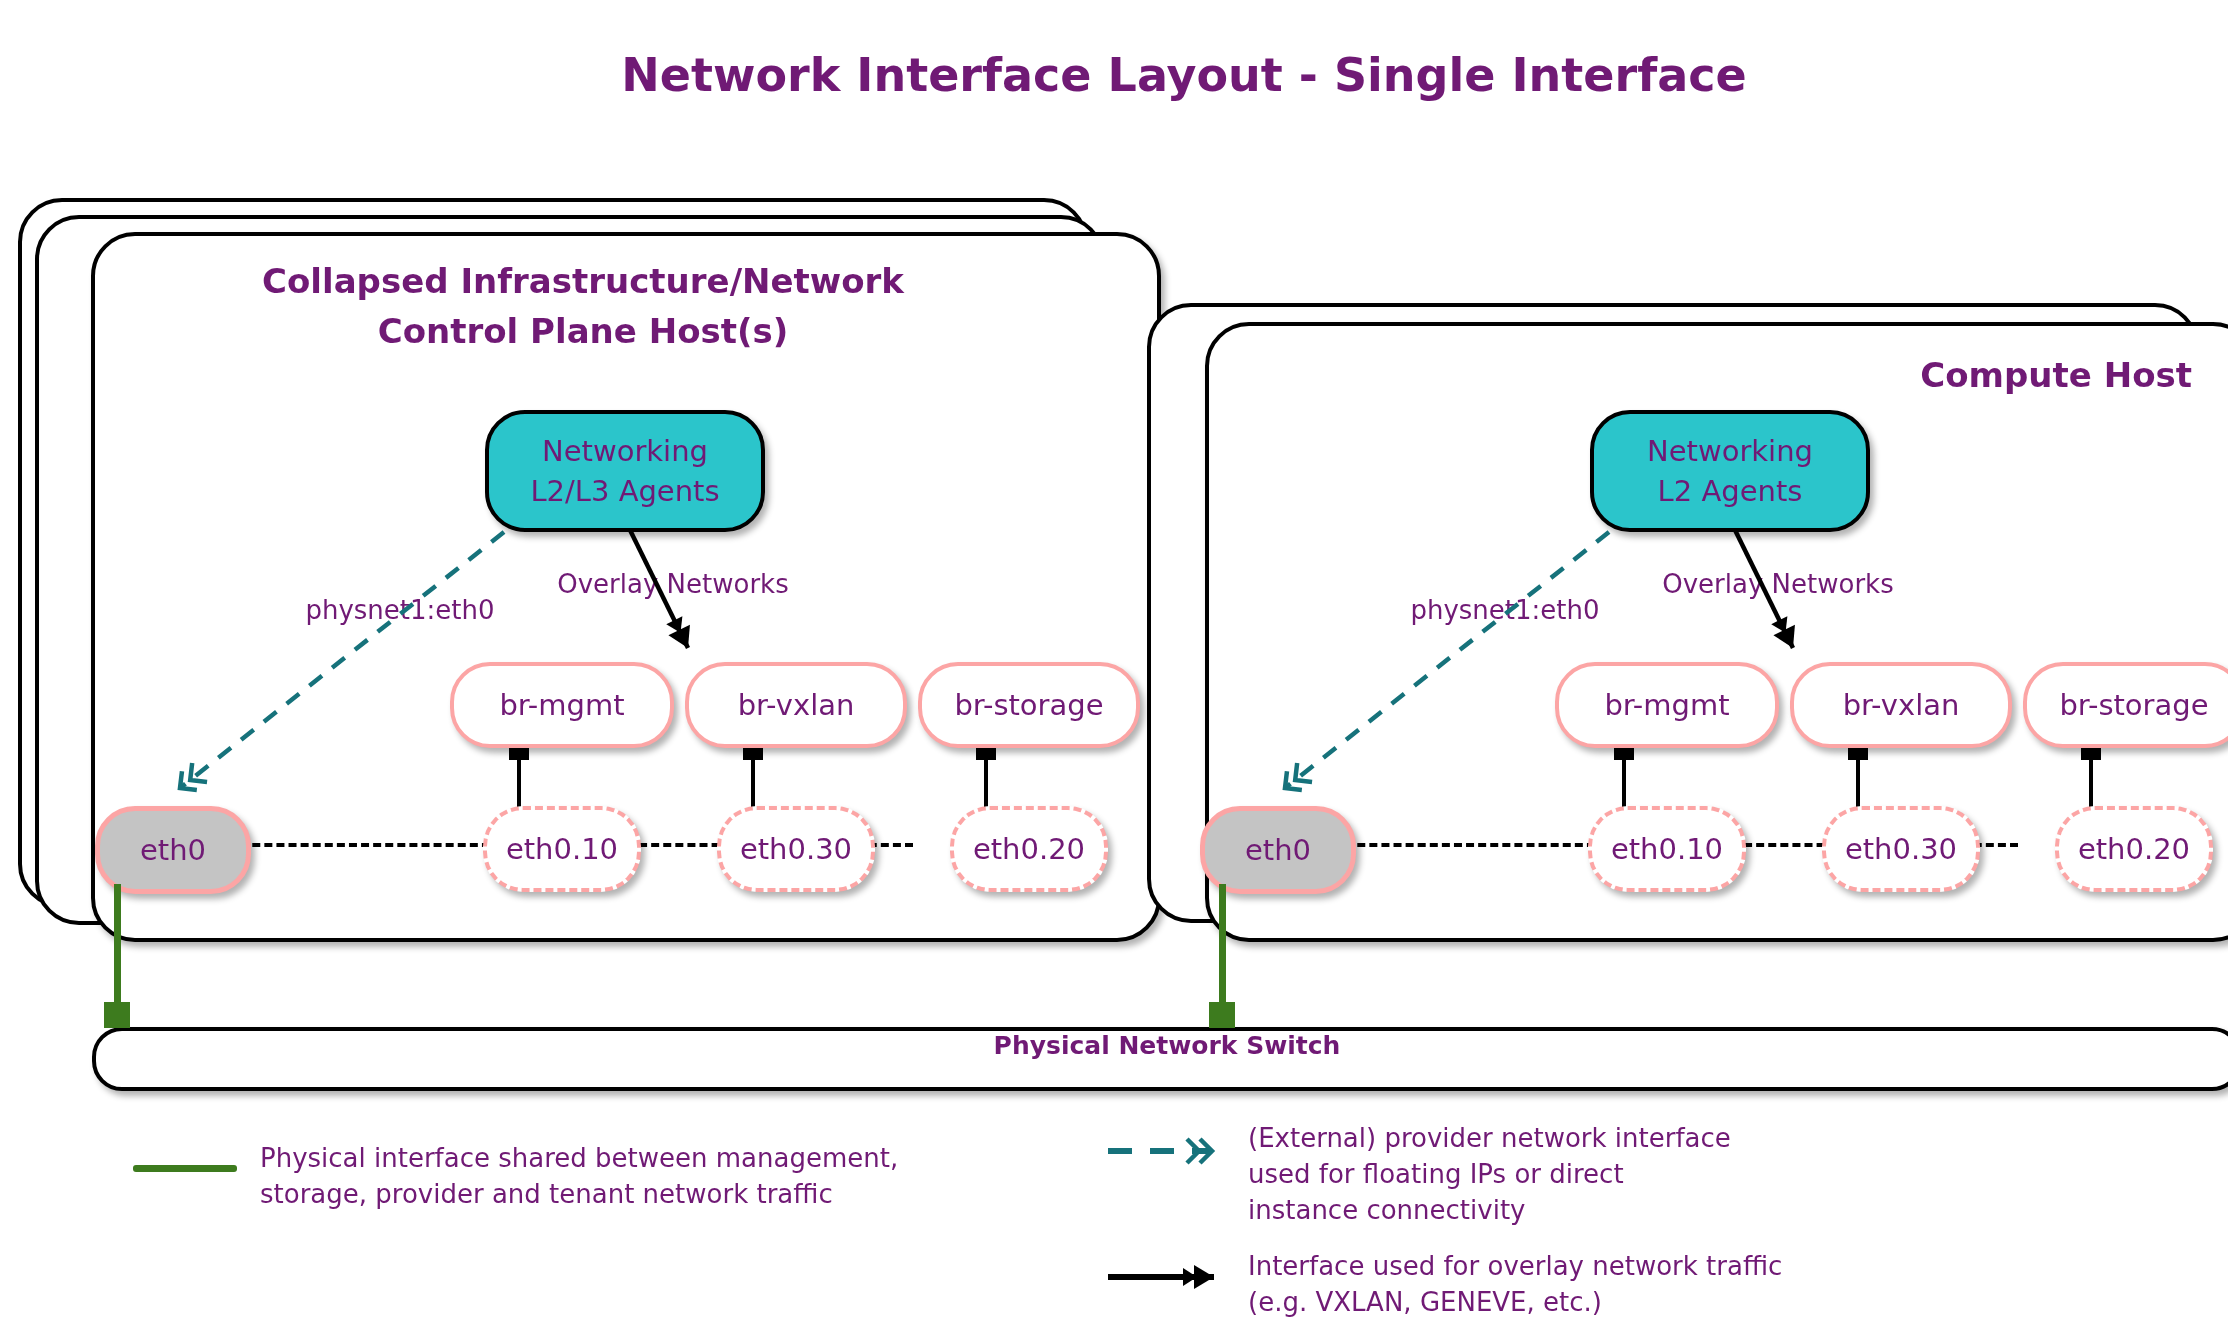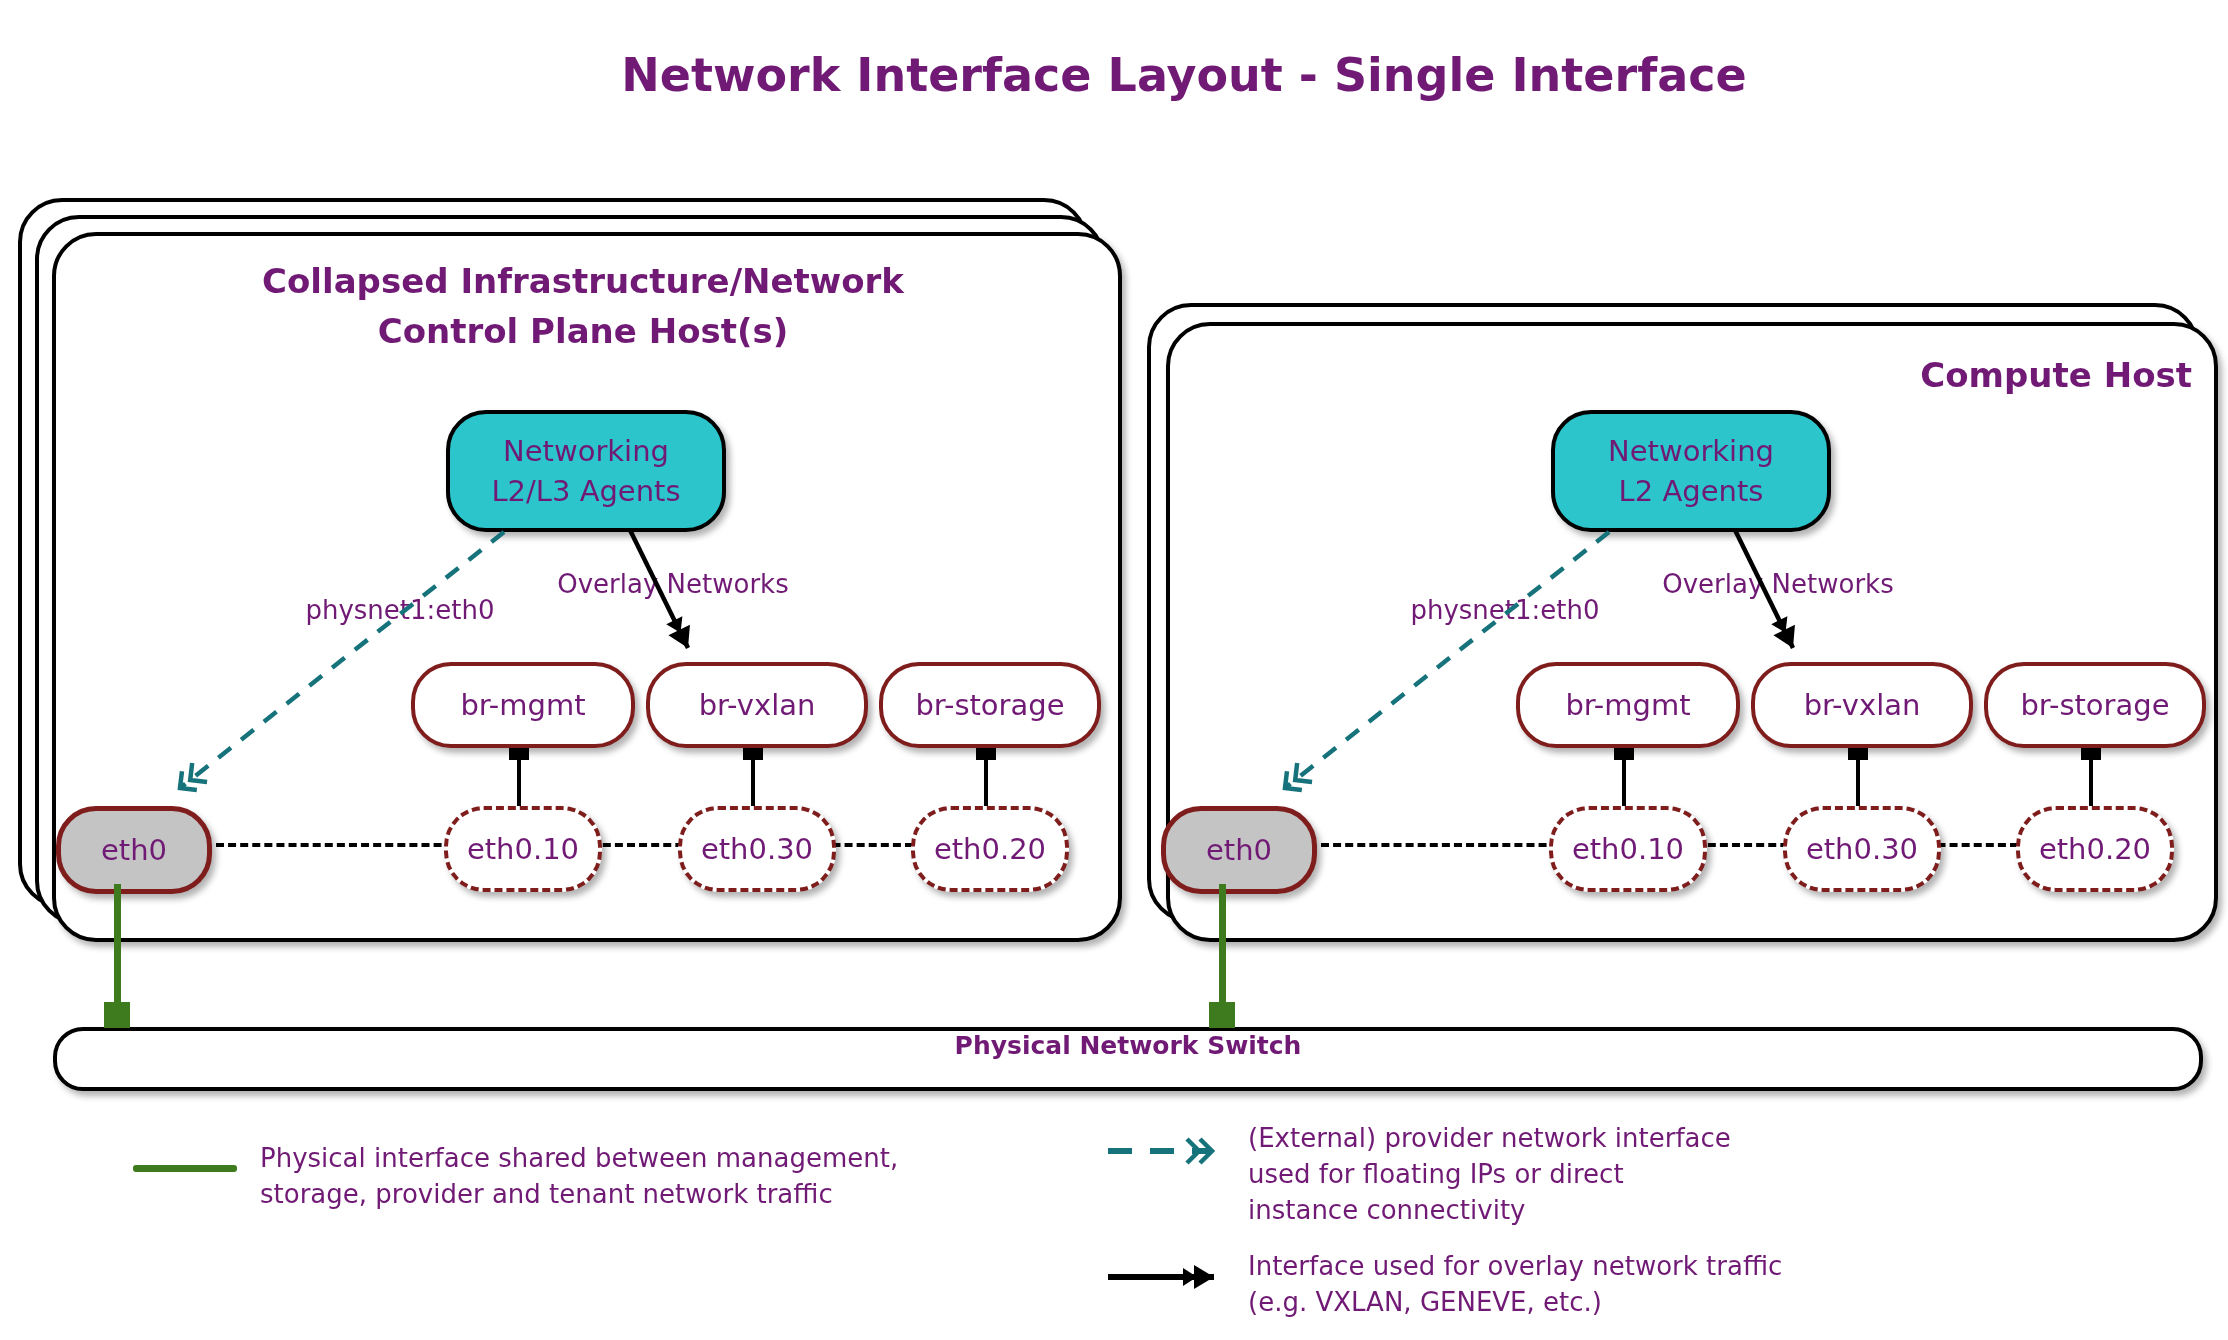--- a/index.html
+++ b/index.html
@@ -5,38 +5,38 @@
   html,body{margin:0;padding:0;background:#ffffff;}
   #canvas{position:relative;width:2228px;height:1340px;background:#ffffff;overflow:hidden;
           font-family:"DejaVu Sans","Liberation Sans",sans-serif;color:#701a75;}
 
   
   .main-title{position:absolute;left:140px;right:0;top:48px;text-align:center;
               font-size:46px;font-weight:bold;}
 
   
   .hostbox{position:absolute;background:#fff;border:4px solid #000;border-radius:44px;}
-  .shadow{box-shadow:4px 5px 6px rgba(0,0,0,0.30);}
+  .shadow{box-shadow:4px 5px 6px rgba(0,0,0,0.30);margin-left:39px;}
 
   
   .host-content{position:absolute;top:0;width:0;height:0;}
 
   .host-title{position:absolute;font-size:34px;font-weight:bold;line-height:50px;text-align:center;}
 
   .agent{position:absolute;left:446px;top:410px;width:272px;height:114px;
          background:#2bc5cb;border:4px solid #000;border-radius:40px;
          display:flex;flex-direction:column;align-items:center;justify-content:center;
          font-size:29px;line-height:40px;}
 
   .float-label{position:absolute;font-size:26px;text-align:center;line-height:30px;}
   .lbl-provider{left:275px;top:595px;width:250px;}
   .lbl-overlay{left:553px;top:569px;width:240px;}
 
   .node{position:absolute;display:flex;align-items:center;justify-content:center;
-        background:#fff;border:4px solid #7f1d1d;border-radius:40px;font-size:29px;z-index:4;}
+        background:#fff;border:4px solid #fca5a5;border-radius:40px;font-size:29px;z-index:4;}
   .node.dashed{border-style:dashed;}
   .node.gray{background:#c4c4c4;border-width:5px;}
 
   .n-brmgmt{left:411px;top:662px;width:216px;height:78px;}
   .n-brvxlan{left:646px;top:662px;width:214px;height:78px;}
   .n-brstorage{left:879px;top:662px;width:214px;height:78px;text-align:right;}
   .n-eth0{left:56px;top:806px;width:146px;height:78px;}
   .n-eth010{left:444px;top:806px;width:150px;height:78px;}
   .n-eth030{left:678px;top:806px;width:150px;height:78px;}
   .n-eth020{left:911px;top:806px;width:150px;height:78px;}

